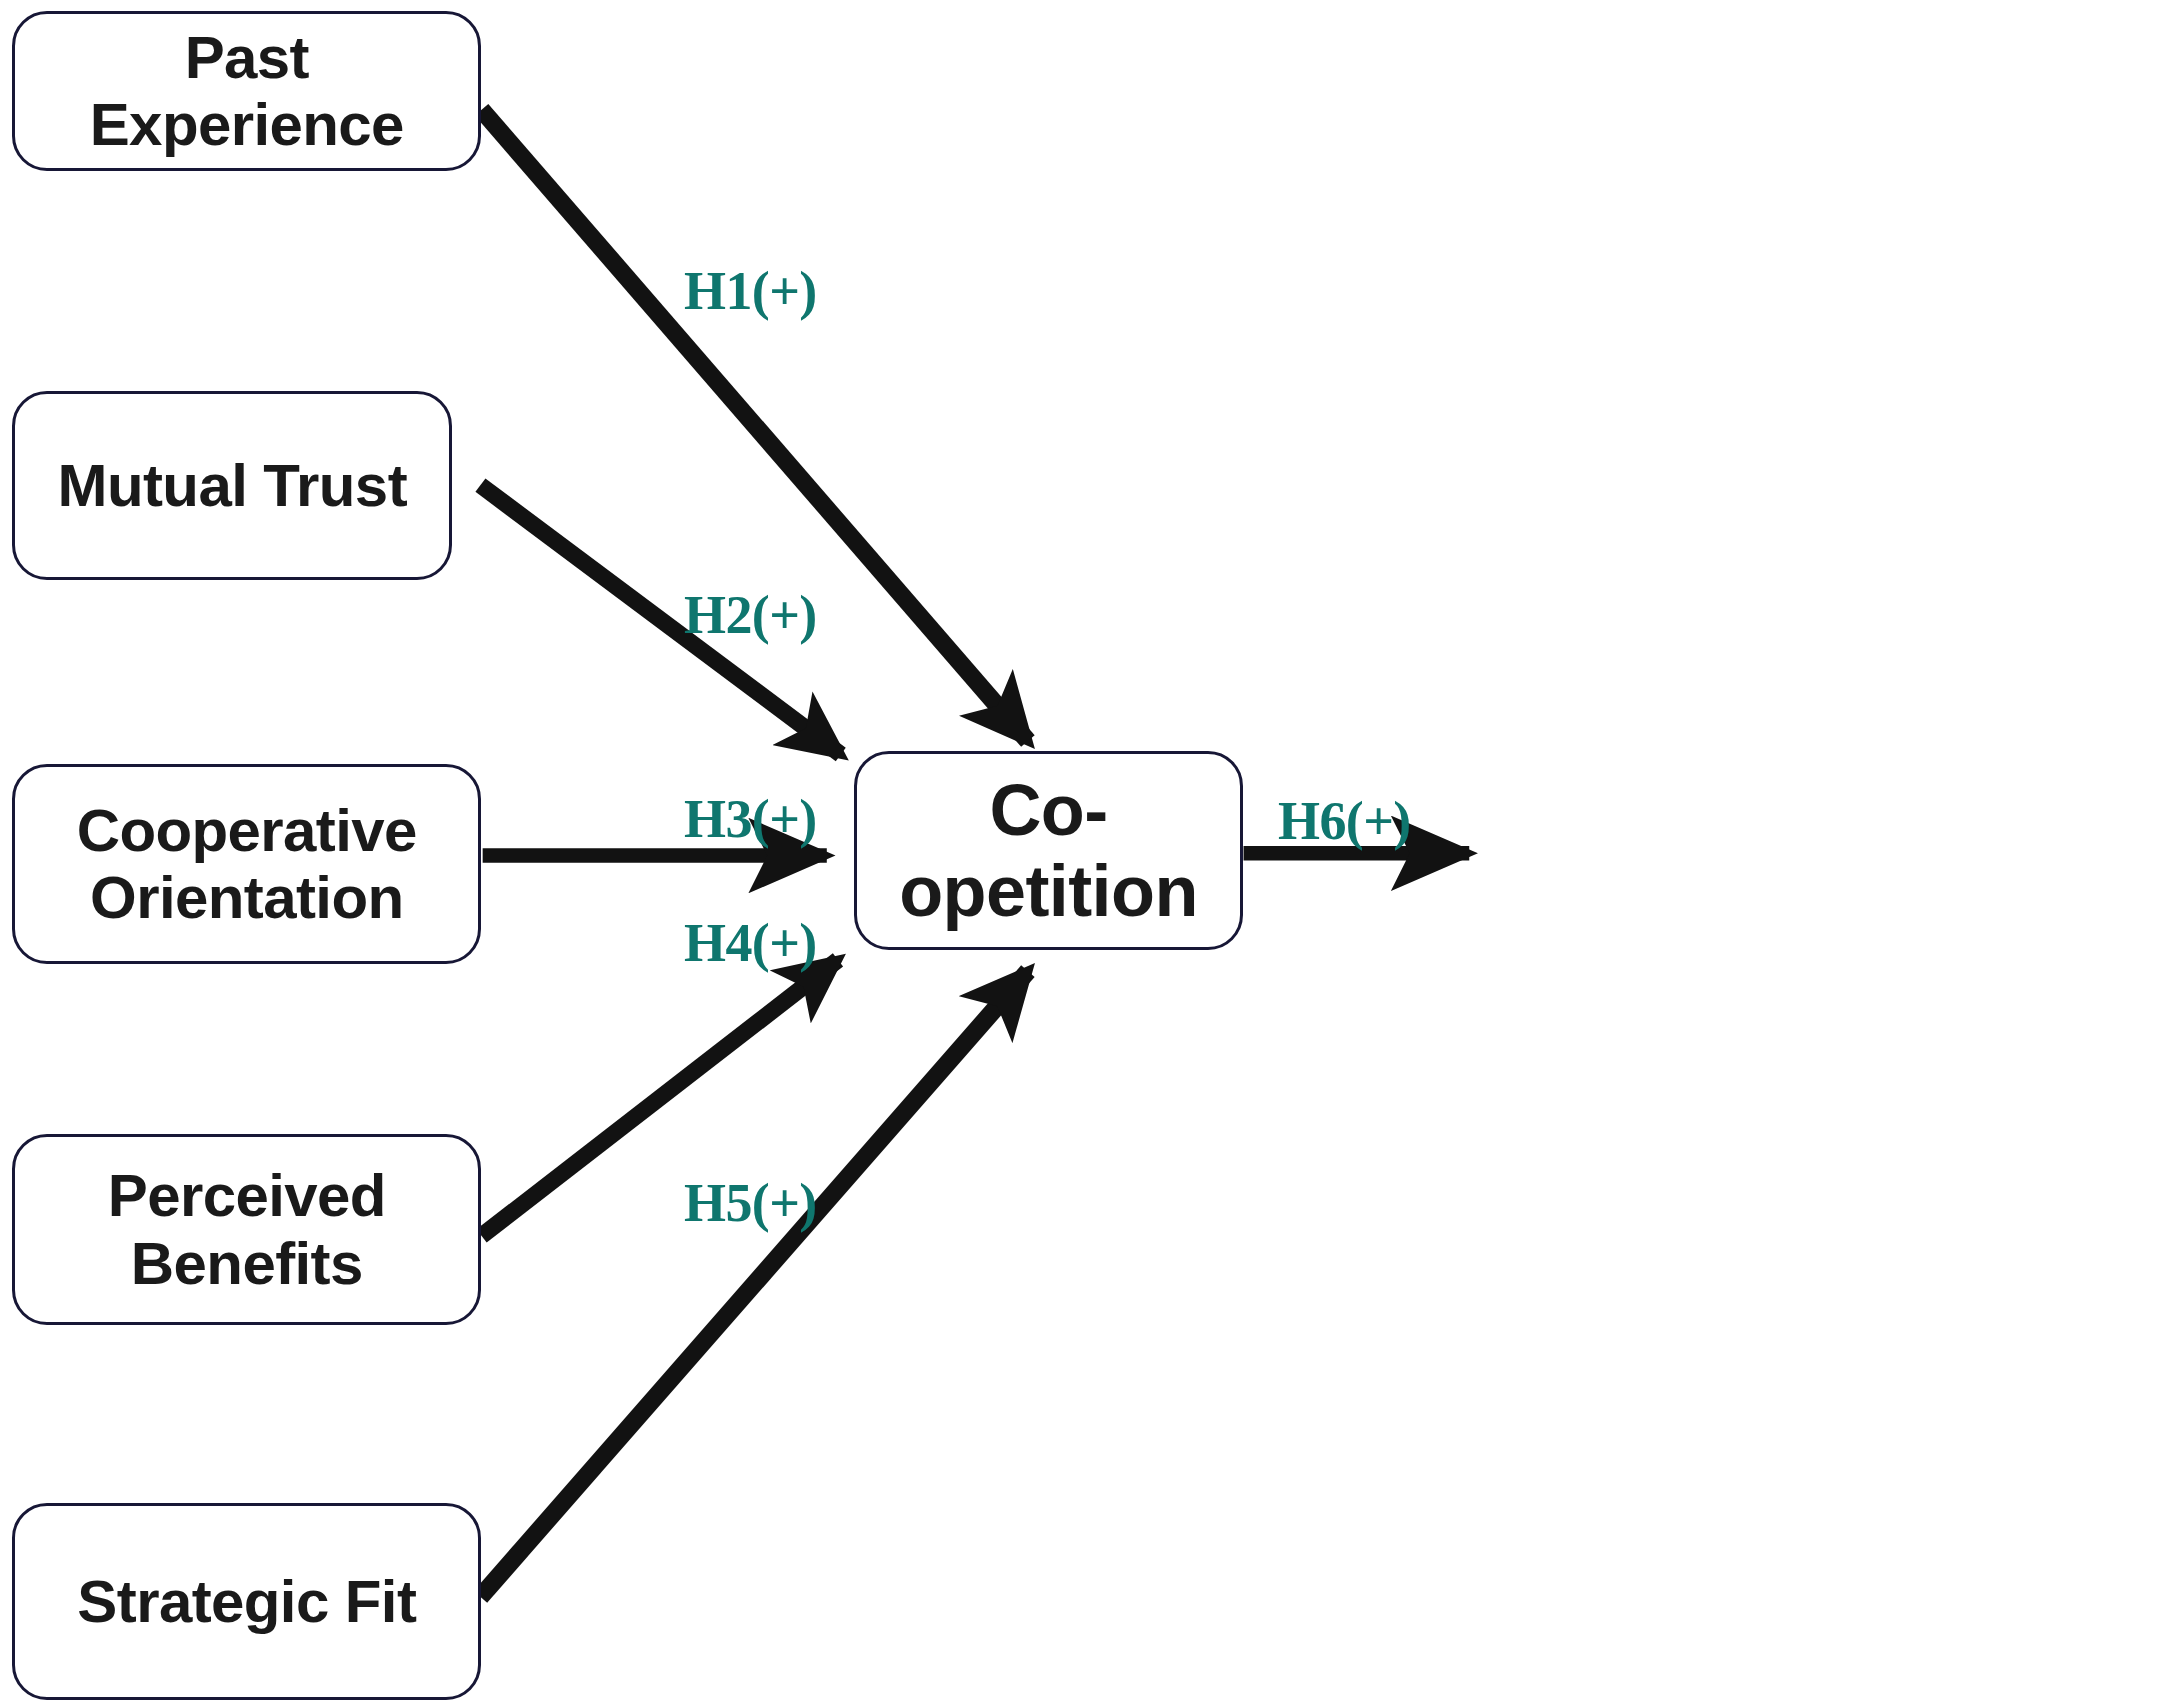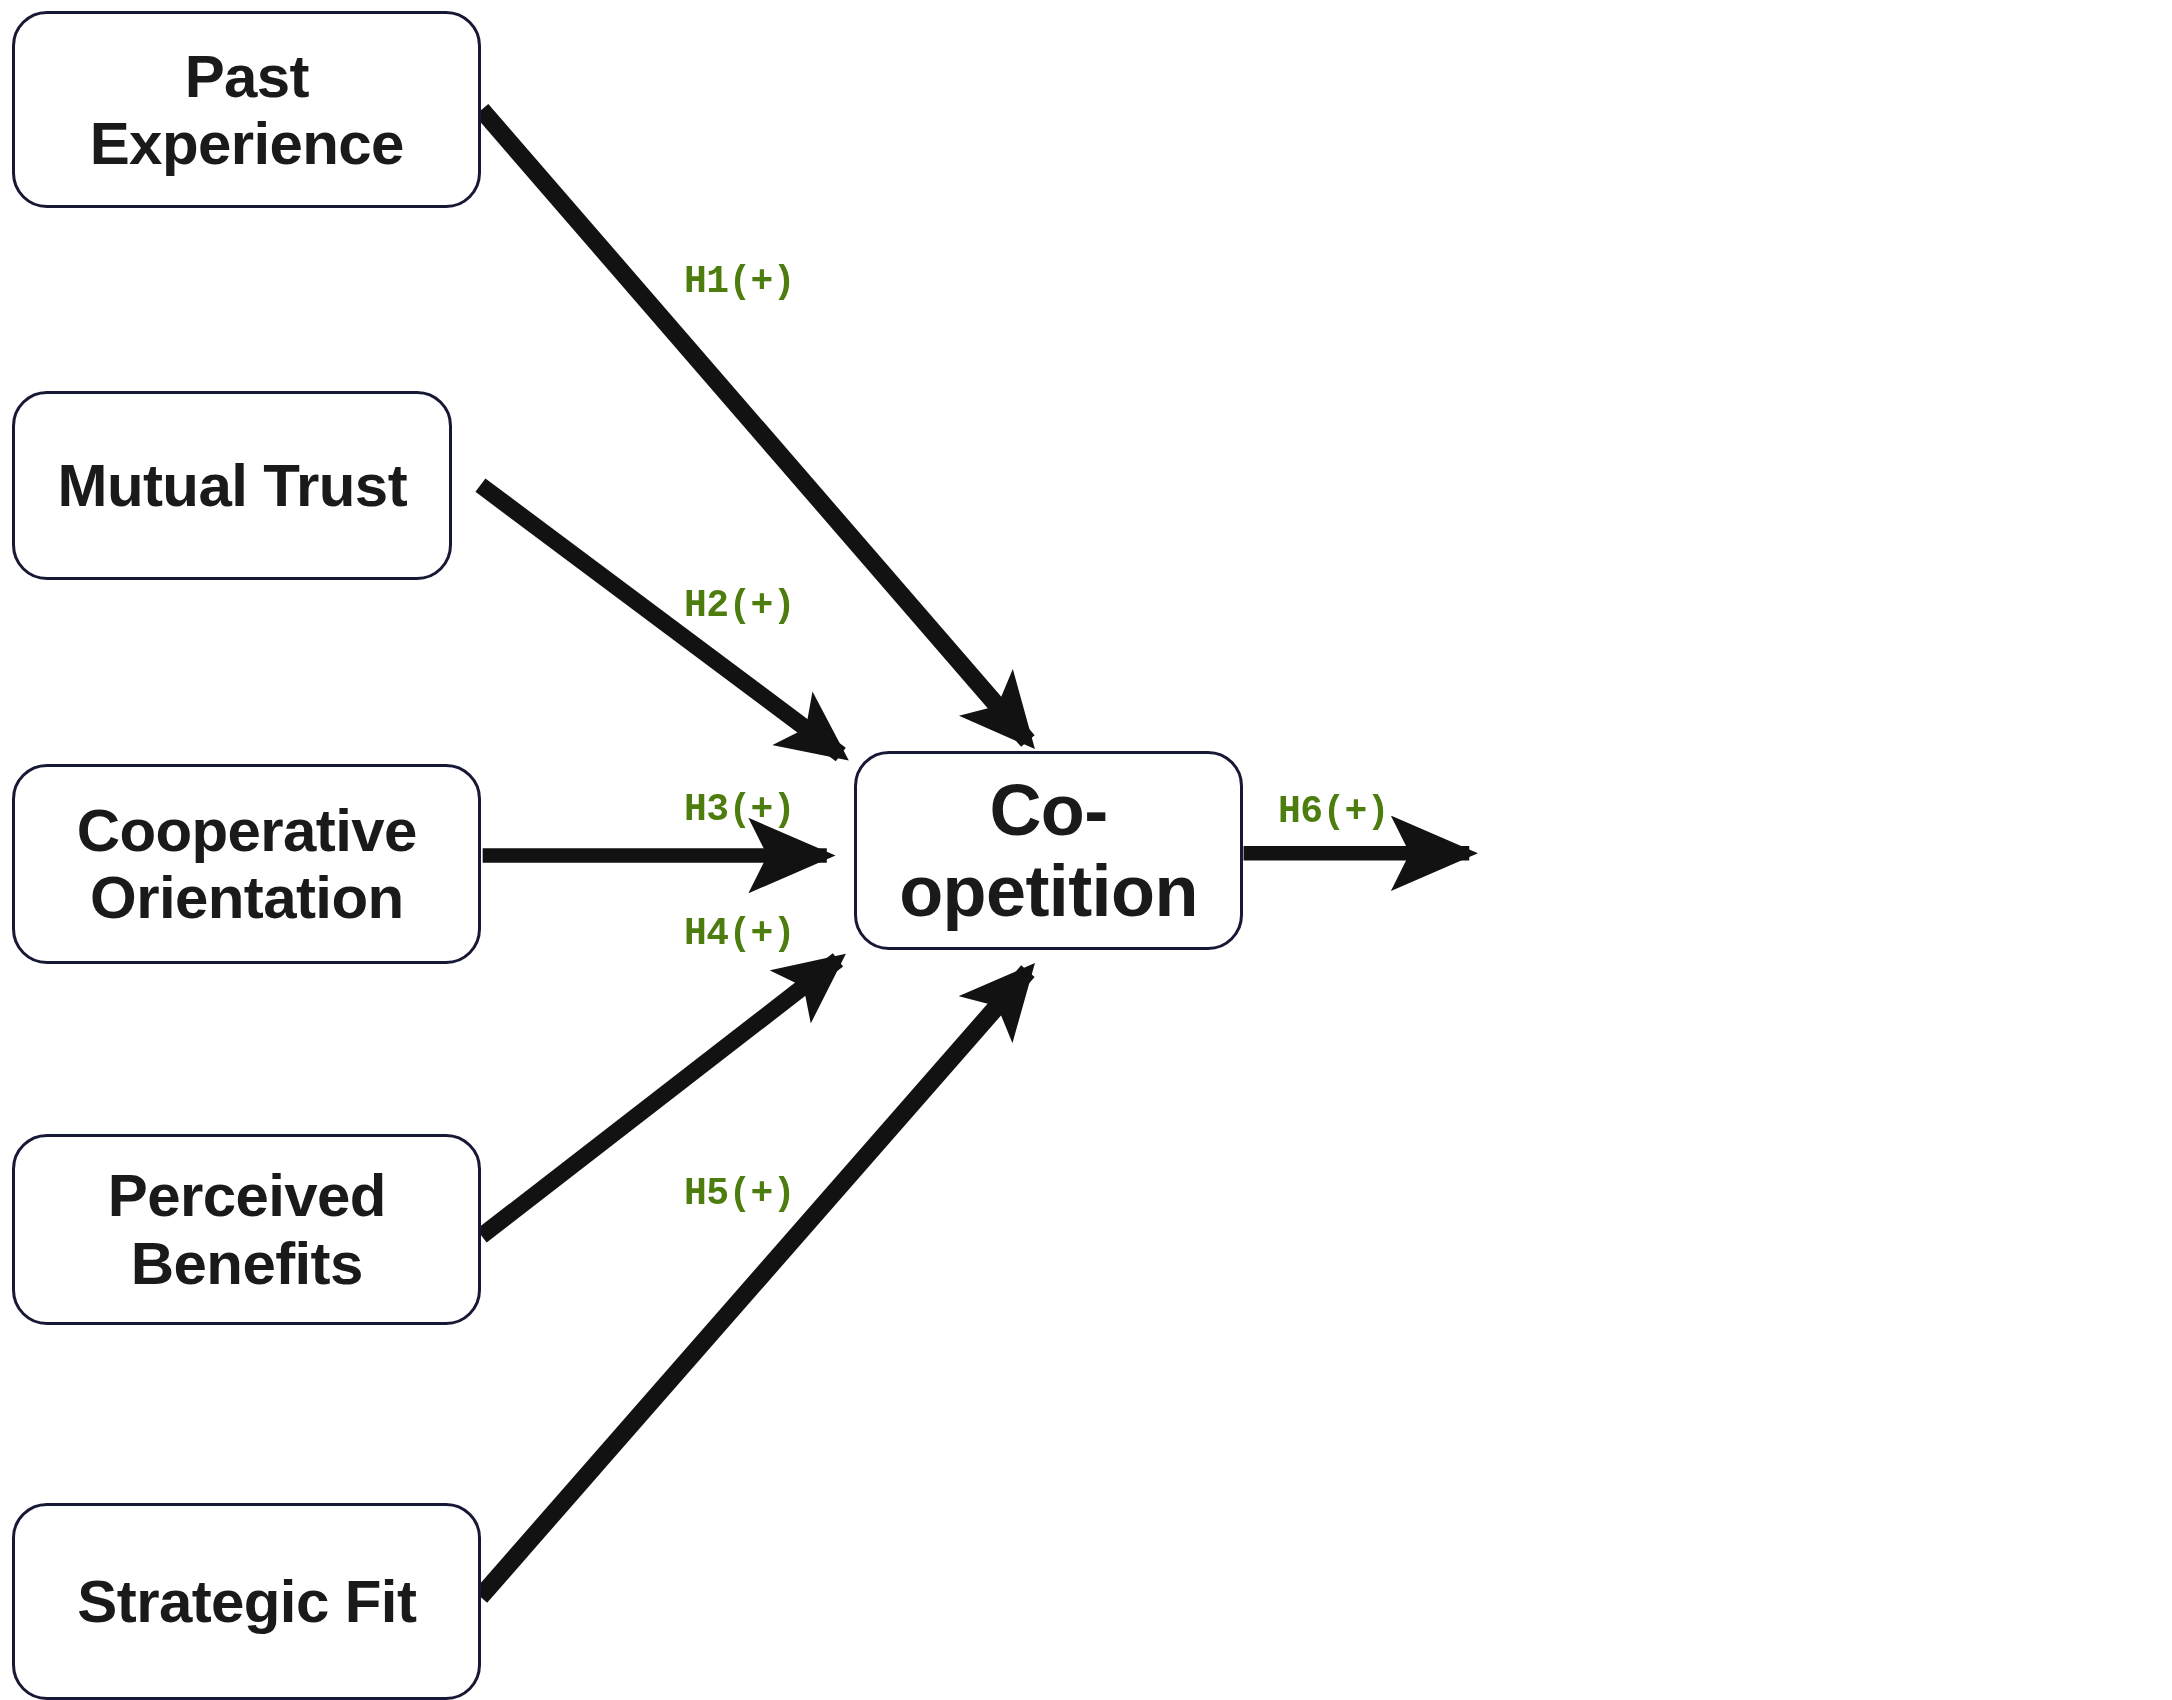--- a/index.html
+++ b/index.html
@@ -43,24 +43,24 @@
     color: #1a1a1a;
     line-height: 1.12;
     letter-spacing: -0.6px;
     white-space: pre-line;
     padding: 0 12.3px;
   }
   .node-label.big  { font-size: 60px; }
   .node-label.mid  { font-size: 72px; }
   .edge-label {
     position: absolute;
-    font-family: Liberation Mono, monospace;
+    font-family: Liberation Serif, serif;
     font-weight: bold;
-    font-size: 38px;
-    color: #4d7c0f;
+    font-size: 54px;
+    color: #0f766e;
     letter-spacing: -0.6px;
     white-space: nowrap;
     z-index: 5;
   }
 </style>
 </head>
 <body>
 
 <div id="diagram-root">
 
@@ -80,21 +80,21 @@
 
     <line x1="864" y1="1531" x2="1480" y2="1531" stroke="#121212" stroke-width="26" marker-end="url(#arrowhead-thin)"></line>
 
     <line x1="862" y1="2212" x2="1500" y2="1718" stroke="#121212" stroke-width="30" marker-end="url(#arrowhead)"></line>
 
     <line x1="860" y1="2858" x2="1840" y2="1738" stroke="#121212" stroke-width="32" marker-end="url(#arrowhead)"></line>
 
     <line x1="2226" y1="1527" x2="2630" y2="1527" stroke="#121212" stroke-width="26" marker-end="url(#arrowhead-thin)"></line>
   </svg>
 
-  <div class="node-box" style="left:12.3px; top:11.2px; width:469px; height:197px;">
+  <div class="node-box" style="left:12.3px; top:11.2px; width:469px; height:160px;">
     <span class="node-label big">Past
 Experience</span>
   </div>
 
   <div class="node-box" style="left:12.3px; top:391px; width:440px; height:189px;">
     <span class="node-label big">Mutual Trust</span>
   </div>
 
   <div class="node-box" style="left:12.3px; top:754px; width:469px; height:200px;margin-top:10px;">
     <span class="node-label big">Cooperative

